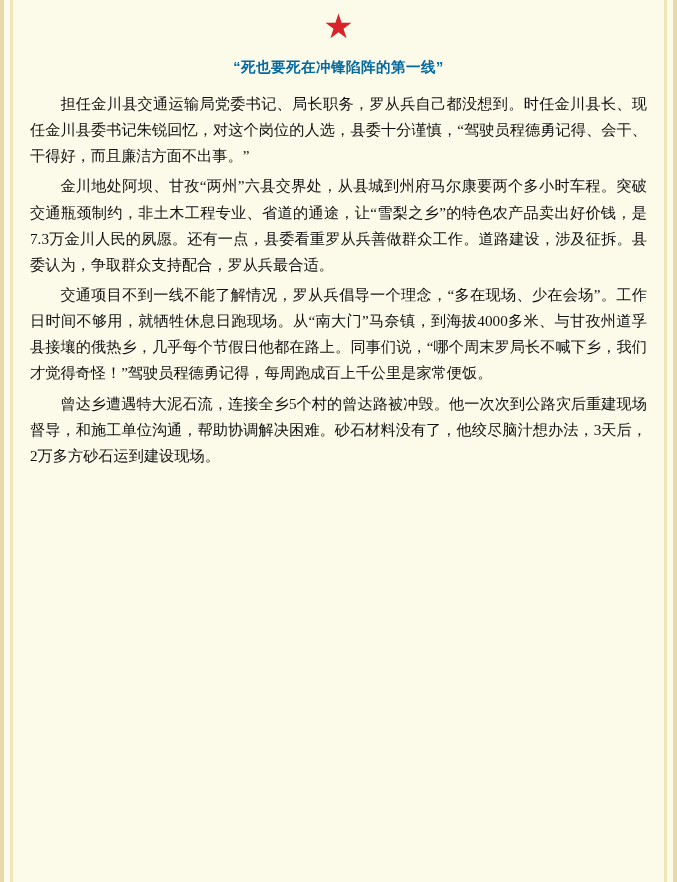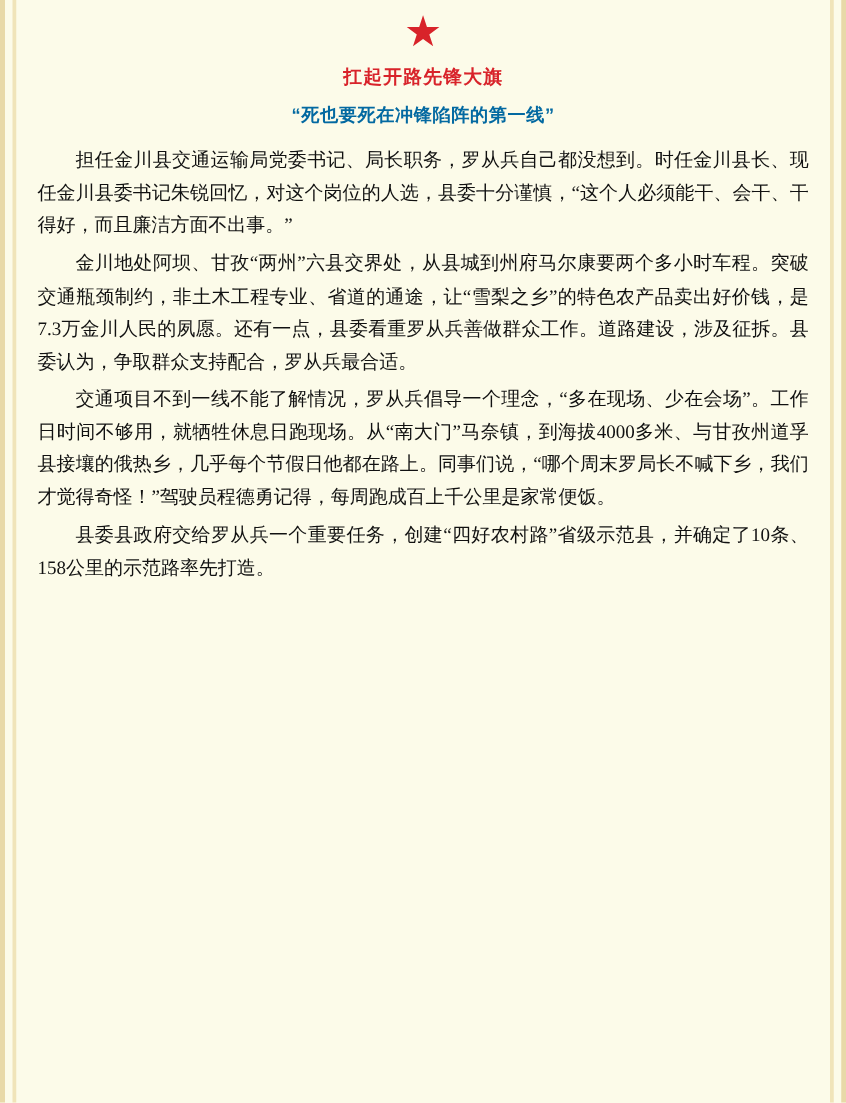--- a/index.html
+++ b/index.html
@@ -82,22 +82,21 @@
 <body>
 
 <div class="page">
   <div class="side-rule left"></div>
   <div class="side-rule right"></div>
 
   <div class="star-wrap">
     <span class="star">★</span>
   </div>
 
-  <div class="headline">扛起开路先锋大旗</div>
   <div class="subhead">“死也要死在冲锋陷阵的第一线”</div>
 
   <div class="body-text">
-    <p>担任金川县交通运输局党委书记、局长职务，罗从兵自己都没想到。时任金川县长、现任金川县委书记朱锐回忆，对这个岗位的人选，县委十分谨慎，“这个人必须能干、会干、干得好，而且廉洁方面不出事。”</p>
+    <p>担任金川县交通运输局党委书记、局长职务，罗从兵自己都没想到。时任金川县长、现任金川县委书记朱锐回忆，对这个岗位的人选，县委十分谨慎，“驾驶员程德勇记得、会干、干得好，而且廉洁方面不出事。”</p>
     <p>金川地处阿坝、甘孜“两州”六县交界处，从县城到州府马尔康要两个多小时车程。突破交通瓶颈制约，非土木工程专业、省道的通途，让“雪梨之乡”的特色农产品卖出好价钱，是7.3万金川人民的夙愿。还有一点，县委看重罗从兵善做群众工作。道路建设，涉及征拆。县委认为，争取群众支持配合，罗从兵最合适。</p>
     <p>交通项目不到一线不能了解情况，罗从兵倡导一个理念，“多在现场、少在会场”。工作日时间不够用，就牺牲休息日跑现场。从“南大门”马奈镇，到海拔4000多米、与甘孜州道孚县接壤的俄热乡，几乎每个节假日他都在路上。同事们说，“哪个周末罗局长不喊下乡，我们才觉得奇怪！”驾驶员程德勇记得，每周跑成百上千公里是家常便饭。</p>
-    <p>县委县政府交给罗从兵一个重要任务，创建“四好农村路”省级示范县，并确定了10条、158公里的示范路率先打造。</p>
+    <p>曾达乡遭遇特大泥石流，连接全乡5个村的曾达路被冲毁。他一次次到公路灾后重建现场督导，和施工单位沟通，帮助协调解决困难。砂石材料没有了，他绞尽脑汁想办法，3天后，2万多方砂石运到建设现场。</p>
   </div>
 </div>
 
 </body></html>

